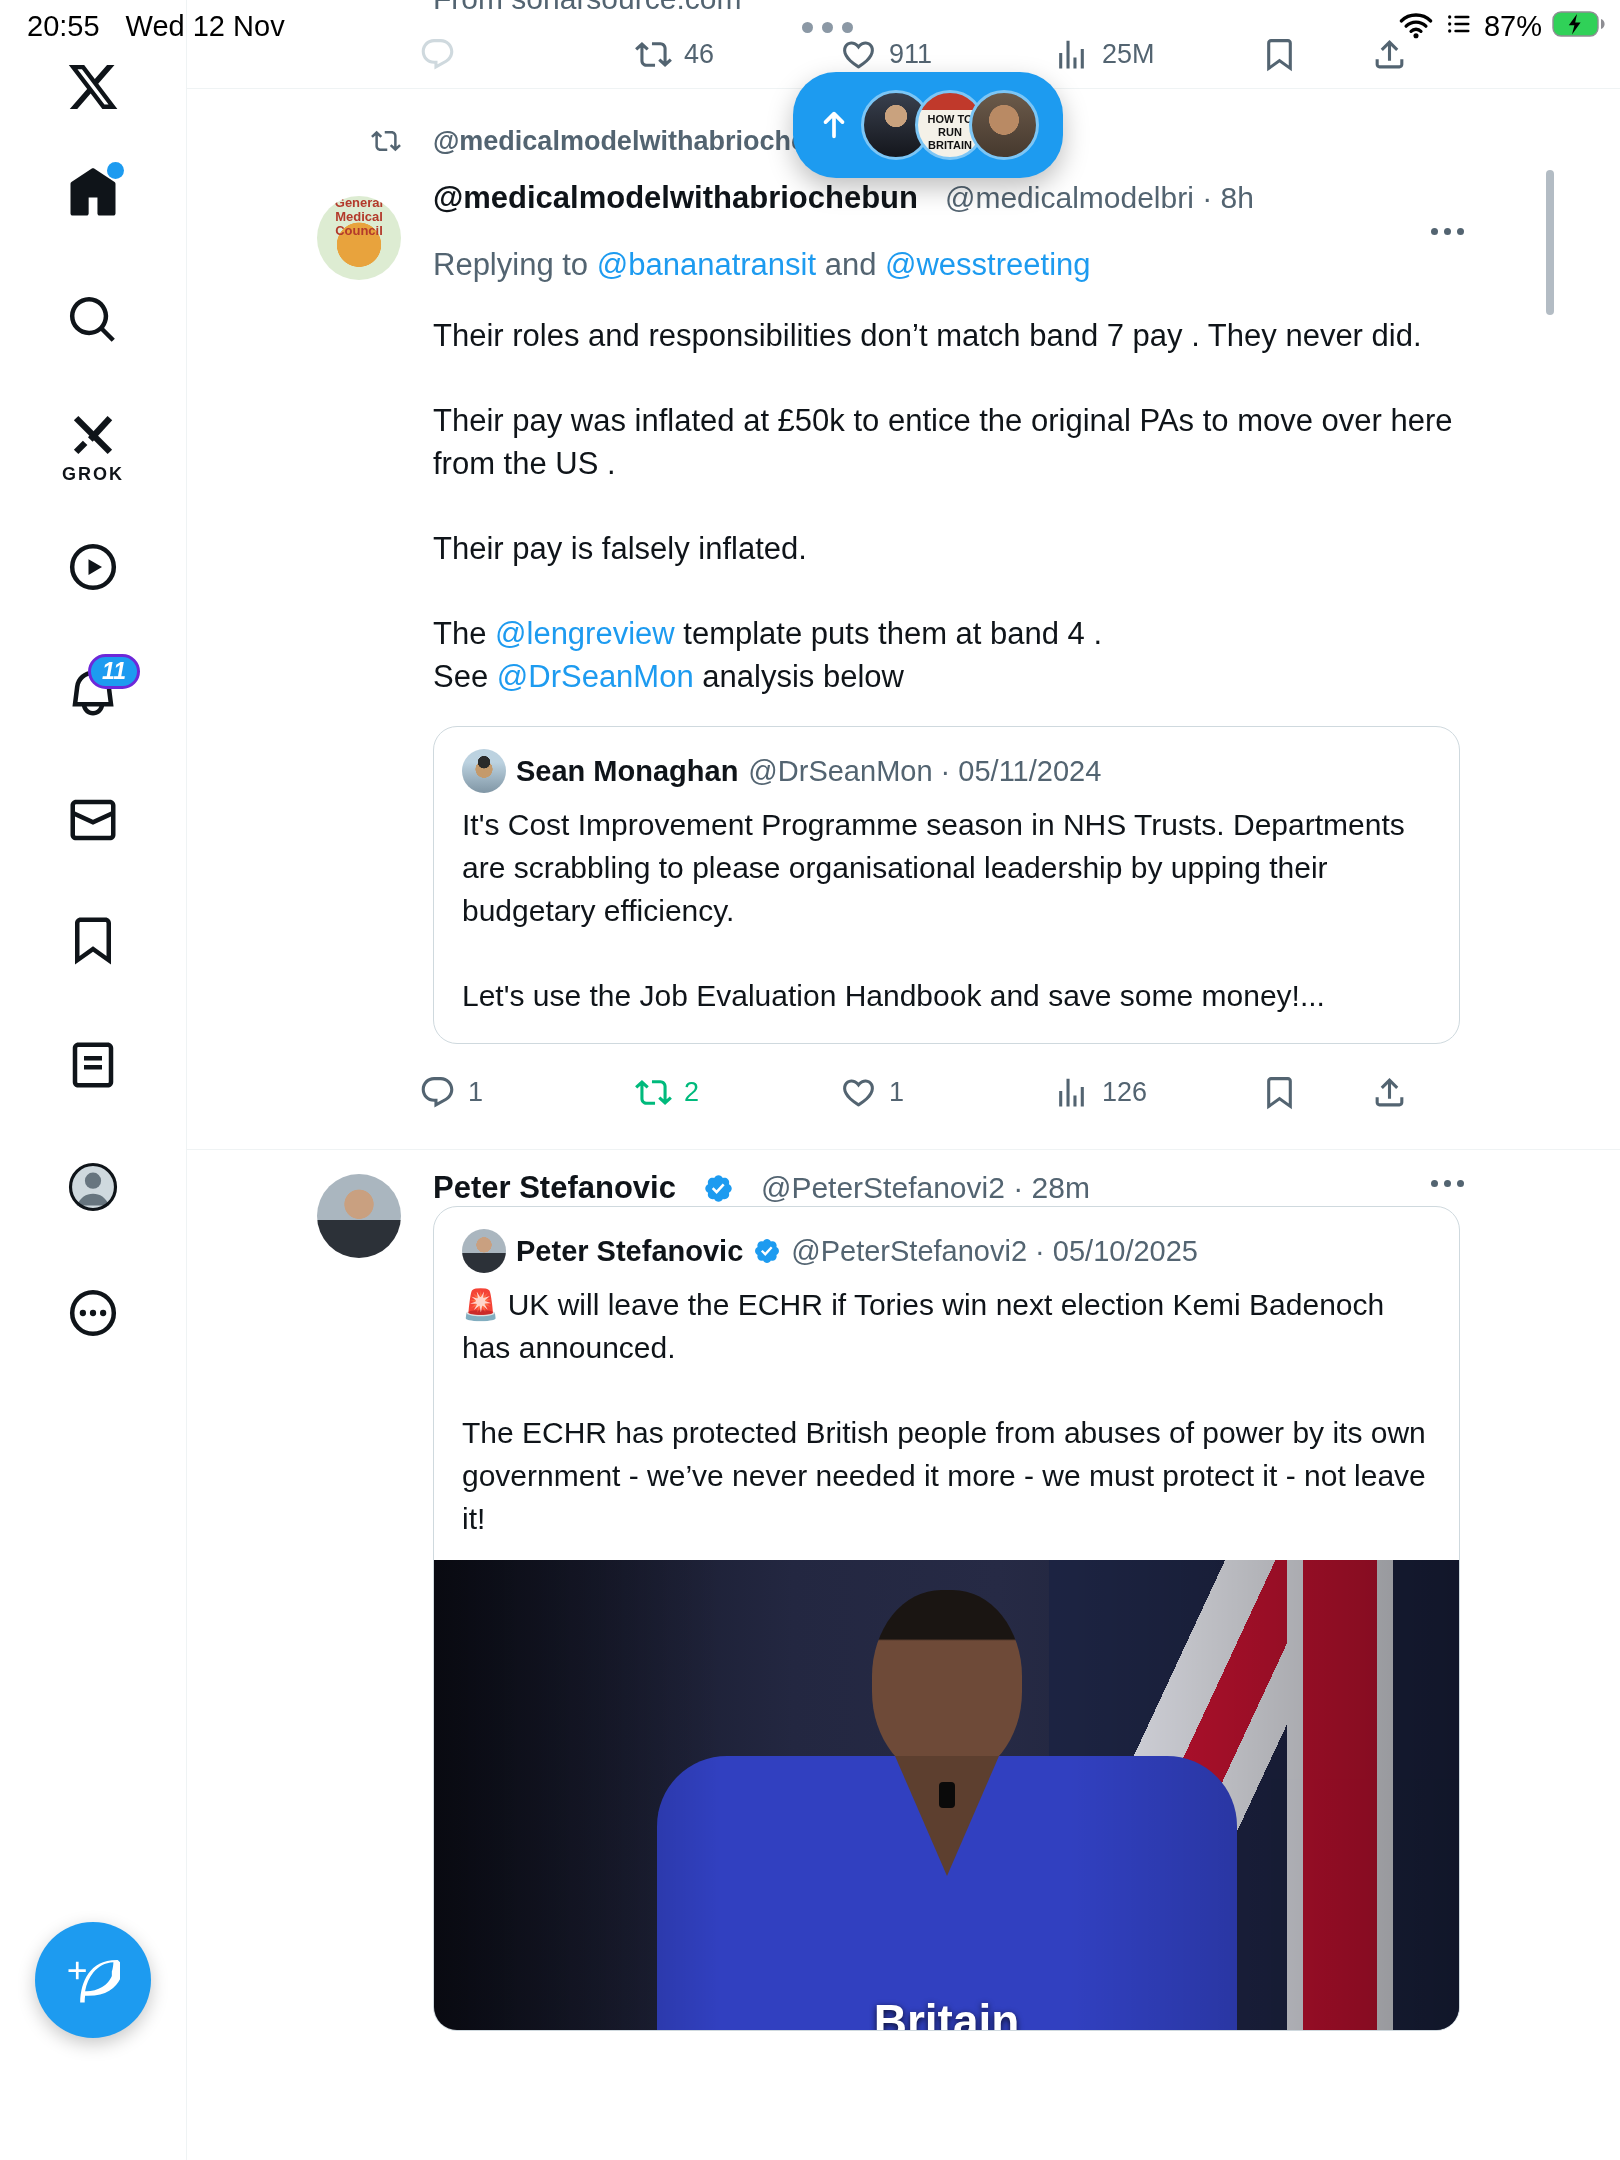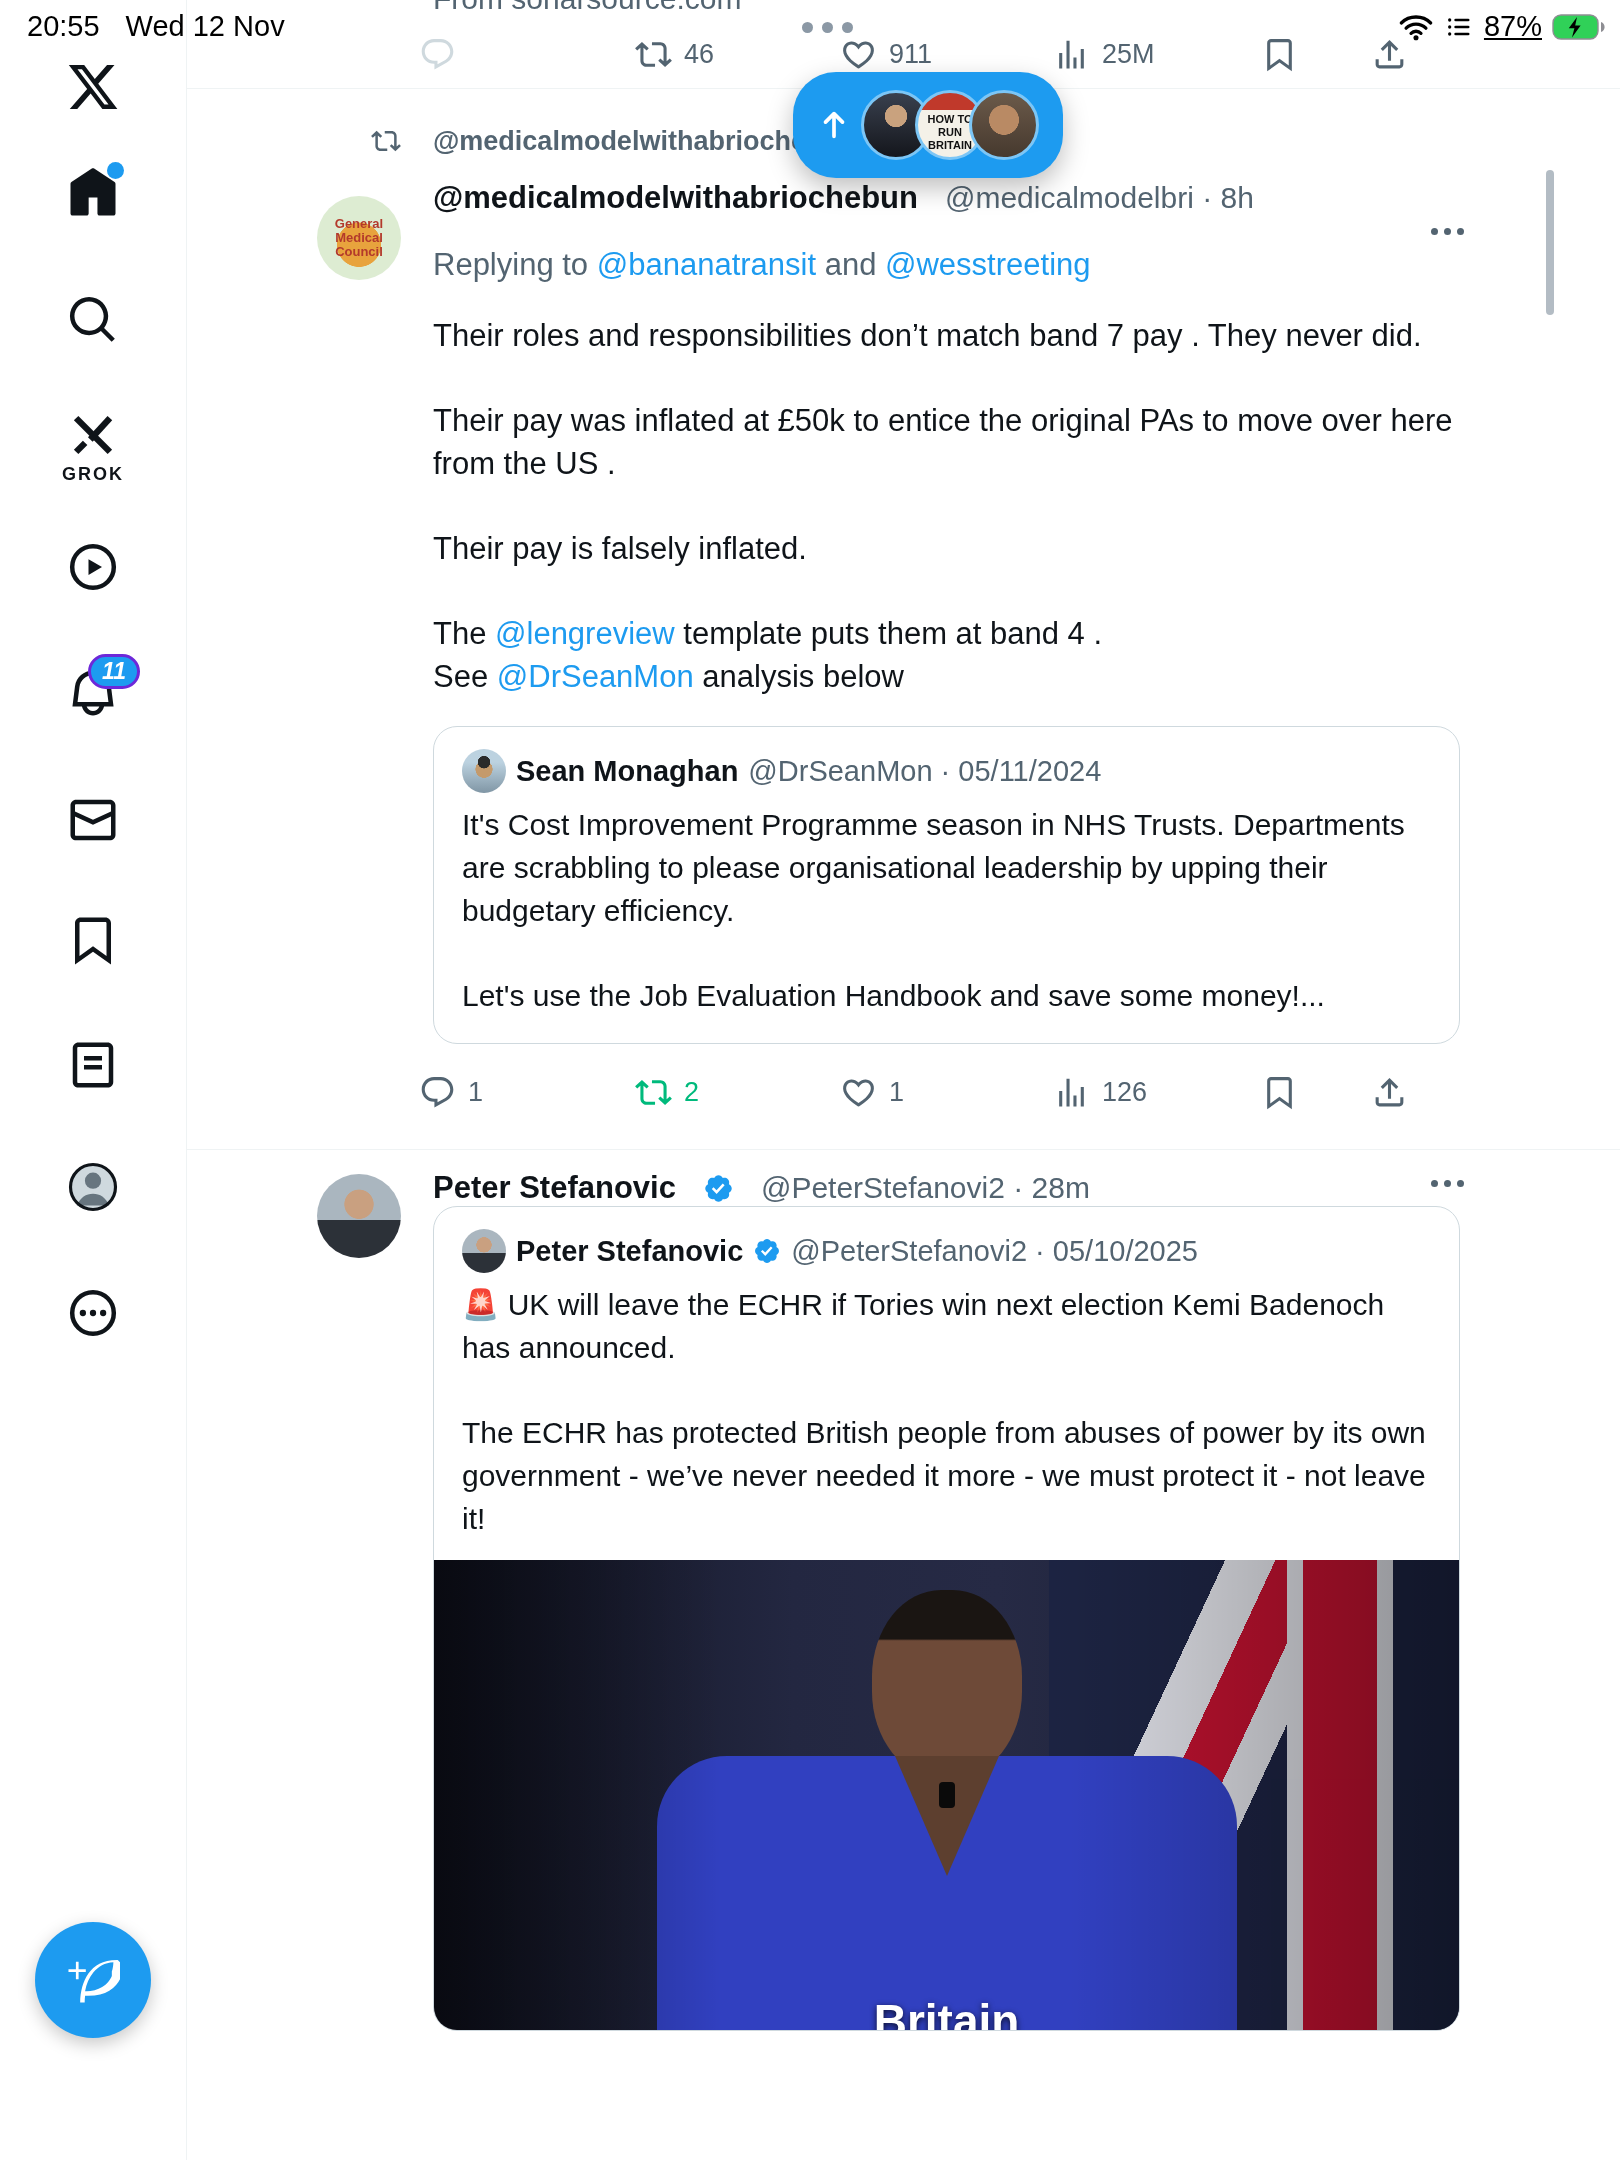--- a/index.html
+++ b/index.html
@@ -2,21 +2,21 @@
 <html><head>
 <meta charset="utf-8">
 <style>
   html,body{margin:0;padding:0;background:#fff;}
   .app{position:relative;width:1620px;height:2160px;overflow:hidden;background:#fff;
        font-family:"Liberation Sans","DejaVu Sans",sans-serif;color:#0f1419;}
   
   .statusbar{position:absolute;left:0;top:0;width:100%;height:56px;z-index:50;}
   .sb-left{position:absolute;left:27px;top:10px;font-size:29px;color:#000;}
   .sb-left .sb-date{margin-left:26px;}
-  .sb-right{position:absolute;right:14px;top:10px;display:flex;align-items:center;gap:10px;color:#000;text-decoration:underline;}
+  .sb-right{position:absolute;right:14px;top:10px;display:flex;align-items:flex-start;gap:10px;color:#000;}
   .sb-right .pct{font-size:29px;}
   
   .sidebar{position:absolute;left:0;top:0;width:186px;height:2160px;border-right:1px solid #eff3f4;background:#fff;z-index:20;}
   .ni{position:absolute;left:50%;transform:translateX(-50%);width:54px;height:54px;color:#0f1419;}
   .ni svg{display:block;width:100%;height:100%;}
   .grok-label{position:absolute;left:50%;transform:translateX(-50%);top:464px;font-size:18px;font-weight:bold;letter-spacing:2px;color:#0f1419;}
   .nbadge{position:absolute;top:-12px;right:-20px;background:#1d9bf0;color:#fff;font-size:23px;font-weight:bold;
           padding:3px 11px;border-radius:999px;border:3px solid #6d28d9;line-height:1;font-style:italic;}
   .homedot{position:absolute;top:-4px;right:-4px;width:17px;height:17px;border-radius:50%;background:#1d9bf0;}
   .compose{position:absolute;left:50%;transform:translateX(-50%);top:1922px;width:116px;height:116px;border-radius:50%;
@@ -45,21 +45,21 @@
   .pav{width:64px;height:64px;border-radius:50%;border:3px solid #7cc6f6;margin-left:-16px;flex:none;overflow:hidden;position:relative;}
   .pav:first-child{margin-left:0;}
   .pav1{background:radial-gradient(circle at 50% 36%,#c9a27e 0 21%,rgba(0,0,0,0) 22%),linear-gradient(180deg,#39404e 0%,#14161c 100%);}
   .pav2{background:linear-gradient(180deg,#c0392b 0 26%,#f4f1e8 26% 100%);}
   .pav2 .bk{position:absolute;left:0;right:0;top:20px;text-align:center;font-size:11px;font-weight:bold;color:#111;line-height:13px;}
   .pav3{background:radial-gradient(circle at 50% 42%,#b98a64 0 30%,rgba(0,0,0,0) 31%),linear-gradient(180deg,#6b5a4a,#46392e);}
   
   .tweet{position:absolute;left:0;right:0;padding:26px 160px 0 246px;background:transparent;}
   .avatar{position:absolute;left:130px;width:84px;height:84px;border-radius:50%;overflow:hidden;}
   .av-gmc{background:radial-gradient(circle at 50% 58%,#e8a33d 0 34%,rgba(0,0,0,0) 35%),#ddecd2;
-          display:flex;flex-direction:column;align-items:center;justify-content:center;}
+          display:flex;flex-direction:column;align-items:center;}
   .av-gmc span{font-size:13px;font-weight:bold;color:#b3392b;line-height:14px;}
   .av-peter{background:radial-gradient(circle at 50% 36%,#c9a080 0 21%,rgba(0,0,0,0) 22%),linear-gradient(180deg,#aab6bf 0 55%,#2c3138 55%);}
   .av-sean{background:radial-gradient(circle at 50% 30%,#2a2a2a 0 16%,rgba(0,0,0,0) 17%),radial-gradient(circle at 50% 46%,#c49a6c 0 26%,rgba(0,0,0,0) 27%),linear-gradient(180deg,#bcd2e0 0 30%,#8096a5 100%);}
   .repost-row{position:relative;margin:0 0 24px;color:#536471;font-weight:bold;font-size:27px;line-height:30px;}
   .repost-row svg{position:absolute;left:-62px;top:0px;width:30px;height:30px;}
   .thead{display:flex;align-items:baseline;gap:27px;white-space:nowrap;}
   .tname{font-weight:bold;font-size:31px;color:#0f1419;}
   .tmeta{font-size:30px;color:#536471;}
   .badge{width:31px;height:31px;align-self:center;flex:none;}
   .more{position:absolute;right:150px;display:flex;gap:6px;padding:6px;}

